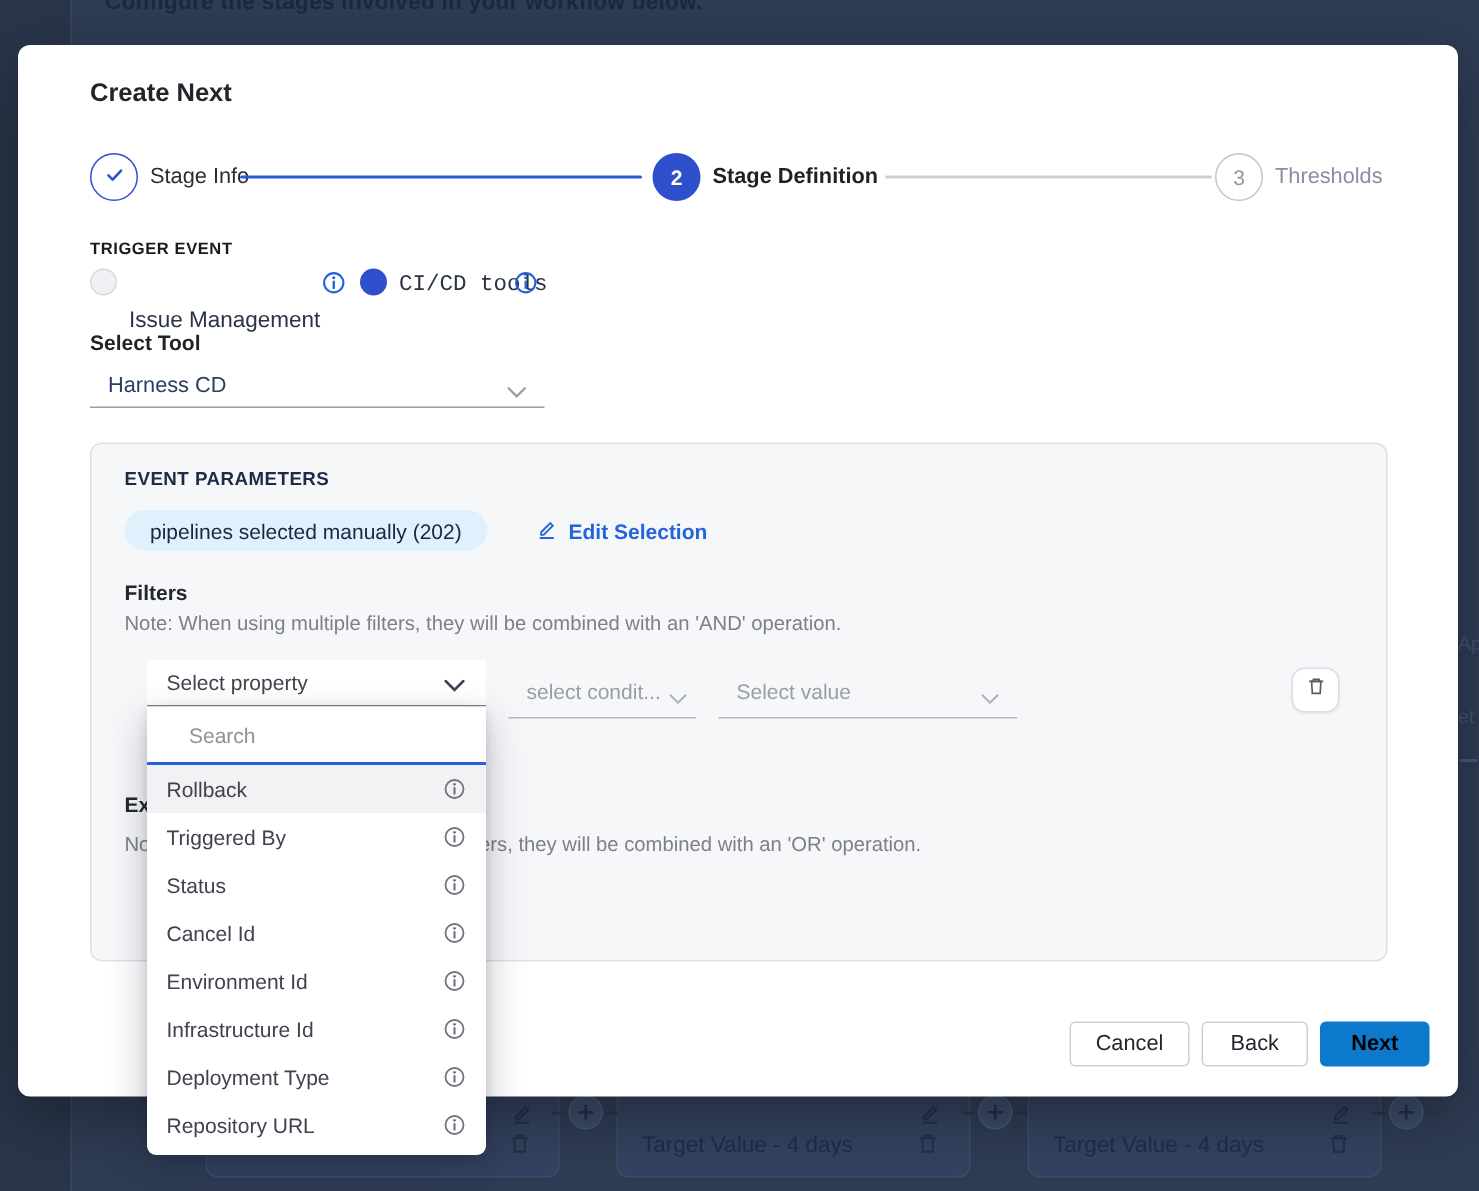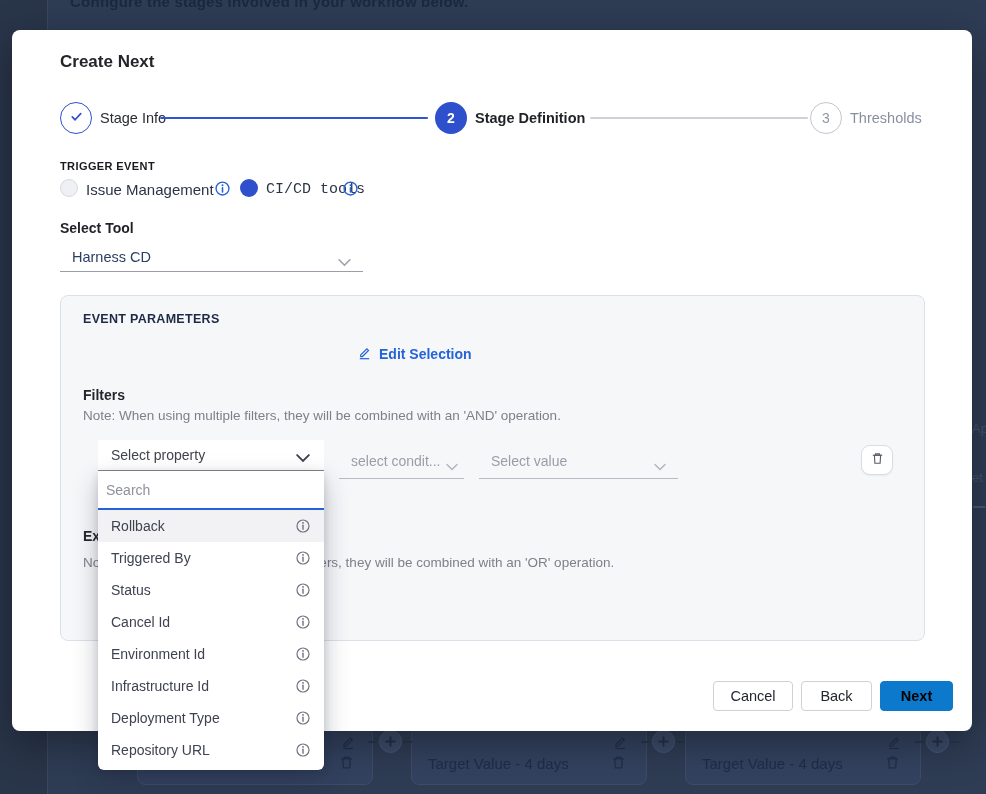--- a/index.html
+++ b/index.html
@@ -43,21 +43,21 @@
   .connector { position:absolute; top:87px; height:2px; border-radius:1px; }
   .conn-blue { left:148px; width:268px; background:#2e55d6; }
   .conn-gray { left:578px; width:218px; background:#cfd0d8; }
 
   
   .trigger-label { position:absolute; left:48px; top:130px; font-size:11px; font-weight:700; letter-spacing:.4px; color:#181a20; }
   .radio { position:absolute; top:149px; width:18px; height:18px; border-radius:50%; }
   .radio-off { left:48px; background:#eef0f3; border:1px solid #d7d9e0; }
   .radio-on  { left:228px; background:#2f50cc; }
   .radio-label { position:absolute; top:151px; font-size:15px; color:#2b3347; white-space:nowrap; }
-  .rlbl-1 { left:74px; }
+  .rlbl-1 { left:74px;margin-top:24px; }
   .rlbl-2 { left:254px;font-family:Liberation Mono, monospace; }
   .info-blue { position:absolute; top:151px; width:15px; height:15px; color:#2563d9; }
   .info-1 { left:203px; }
   .info-2 { left:331px; }
 
   
   .select-tool-label { position:absolute; left:48px; top:190px; font-size:14px; font-weight:700; color:#1f2127; }
   .tool-select { position:absolute; left:48px; top:214px; width:303px; height:28px; border-bottom:1px solid #9b9da8; }
   .tool-select-value { position:absolute; left:12px; top:5px; font-size:14.5px; color:#2b3e63; }
   .chev { width:13px; height:9px; }
@@ -91,21 +91,21 @@
   .trash-btn svg { width:15px; height:15px; }
 
   
   .exec-heading { position:absolute; left:22px; top:232px; font-size:14px; font-weight:700; color:#24262e; white-space:nowrap; }
   .exec-note { position:absolute; left:22px; top:259px; font-size:13.5px; color:#7e8089; white-space:nowrap; }
 
   
   .menu { position:absolute; left:37px; top:175px; width:226px; background:#fff; border-radius:0 0 6px 6px;
           box-shadow:0 10px 26px rgba(30,35,60,.28), 0 2px 8px rgba(0,0,0,.12); z-index:30; padding-bottom:4px; }
   .menu-search { height:39px; border-bottom:2px solid #2563d9; display:flex; align-items:center; }
-  .menu-search input { border:0; outline:0; width:100%; padding:0 8px; font-size:14px; color:#1d4ed8; font-family:"Liberation Sans",sans-serif; background:transparent; }
+  .menu-search input { border:0; outline:0; width:100%; padding:0 28px; font-size:14px; color:#1d4ed8; font-family:"Liberation Sans",sans-serif; background:transparent; }
   .menu-search input::placeholder { color:#8f919c; }
   .menu-item { height:32px; display:flex; align-items:center; padding:0 14px 0 13px; font-size:14px; color:#3f4251; cursor:pointer; }
   .menu-item.hl { background:#f2f2f5; }
   .menu-item .spacer { flex:1; }
   .info-gray { width:14px; height:14px; color:#70737f; flex:0 0 auto; }
 
   
   .btn { position:absolute; top:651px; height:30px; border-radius:4px; display:flex; align-items:center; justify-content:center; font-size:14.5px; cursor:pointer; }
   .btn-cancel { left:701px; width:80px; background:#fff; border:1px solid #ced0d9; color:#22272f; }
   .btn-back   { left:789px; width:71px; background:#fff; border:1px solid #ced0d9; color:#22272f; }
@@ -246,20 +246,21 @@
     <div class="tool-select-value">Harness CD</div>
     <span class="tool-chev">
       <svg class="chev" viewBox="0 0 12 8">
           <path d="M1 1.5l5 5 5-5" fill="none" stroke="currentColor" stroke-width="1.4" stroke-linecap="round"></path>
         </svg>
     </span>
   </div>
 
   <div class="panel">
     <div class="panel-heading">EVENT PARAMETERS</div>
+    <div class="pill">pipelines selected manually (202)</div>
     <div class="edit-link">
       <span>
         <svg viewBox="0 0 16 16" fill="none" stroke="currentColor" stroke-width="1.3">
             <path d="M4 10.5 10.5 4l1.8 1.8L5.8 12.3H4v-1.8z"></path>
             <line x1="3" y1="14.6" x2="13" y2="14.6"></line>
           </svg>
       </span>
       <span>Edit Selection</span>
     </div>
 

